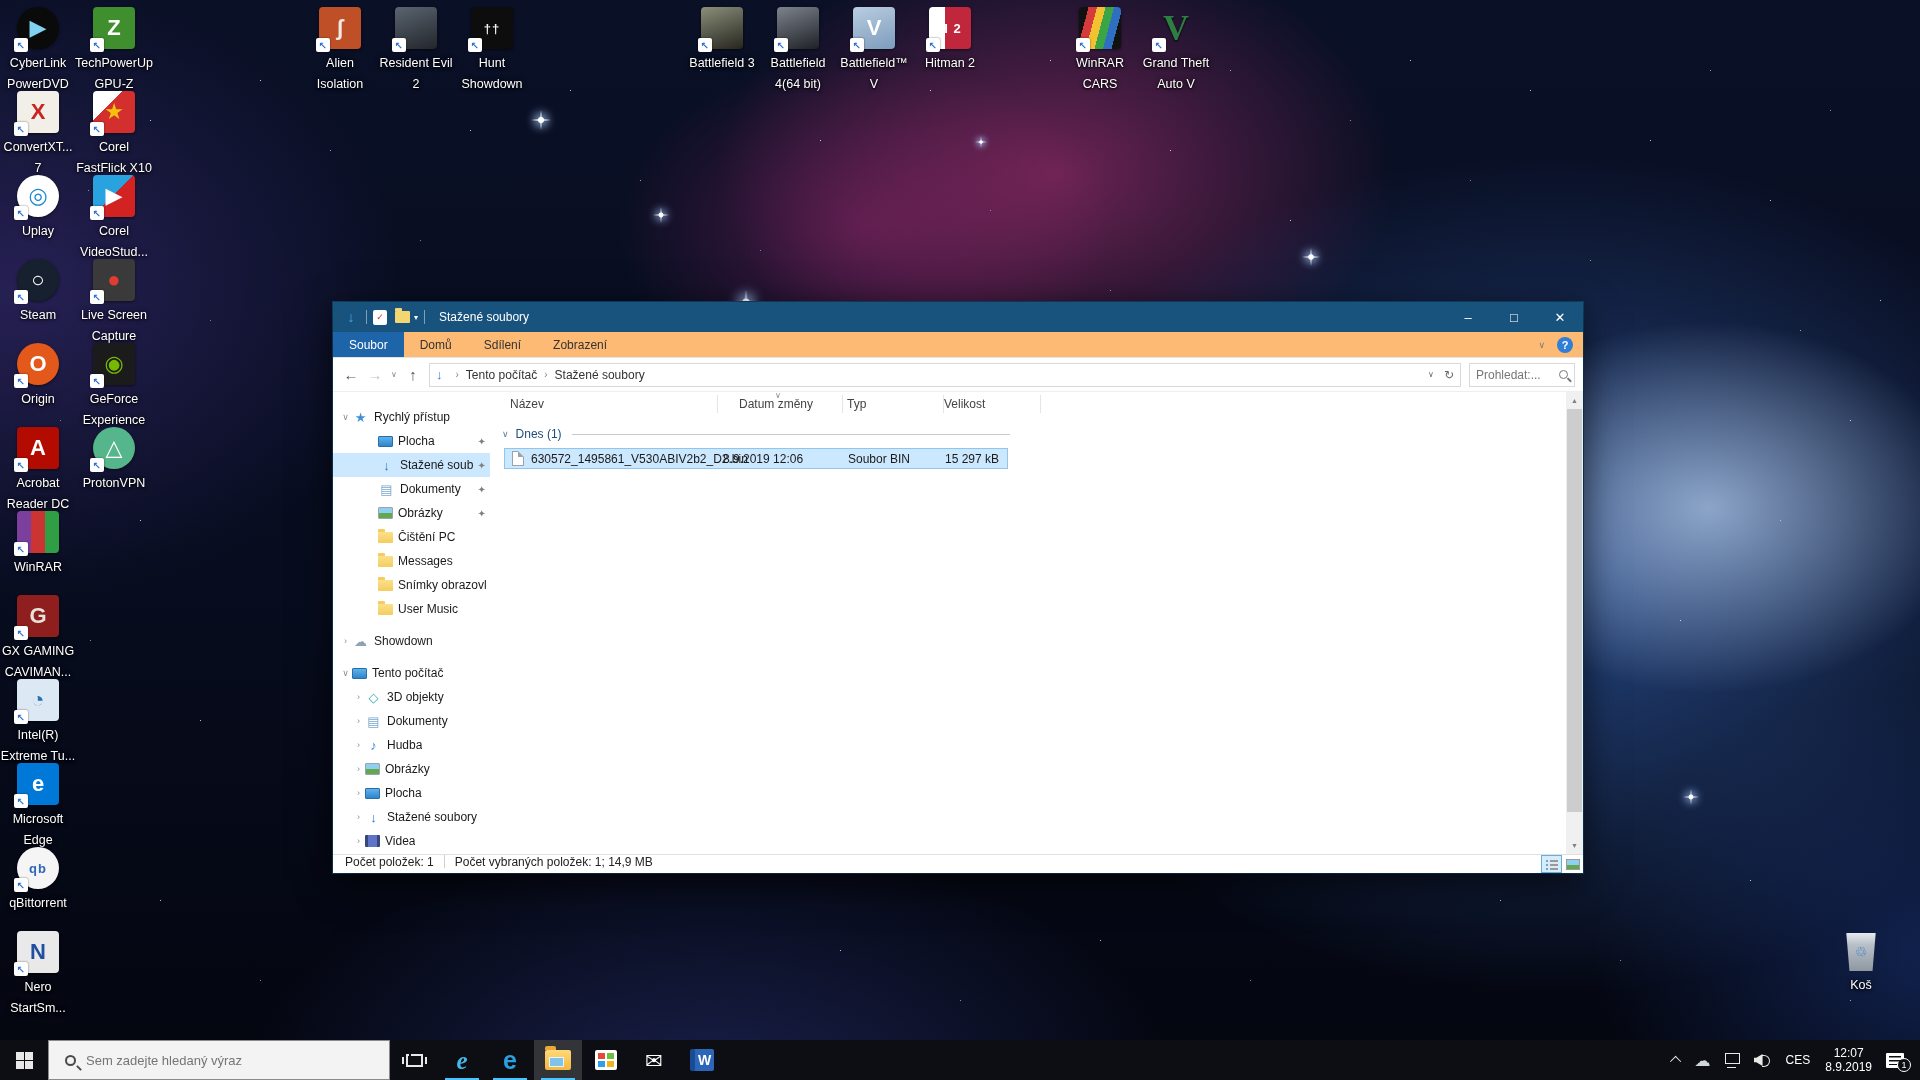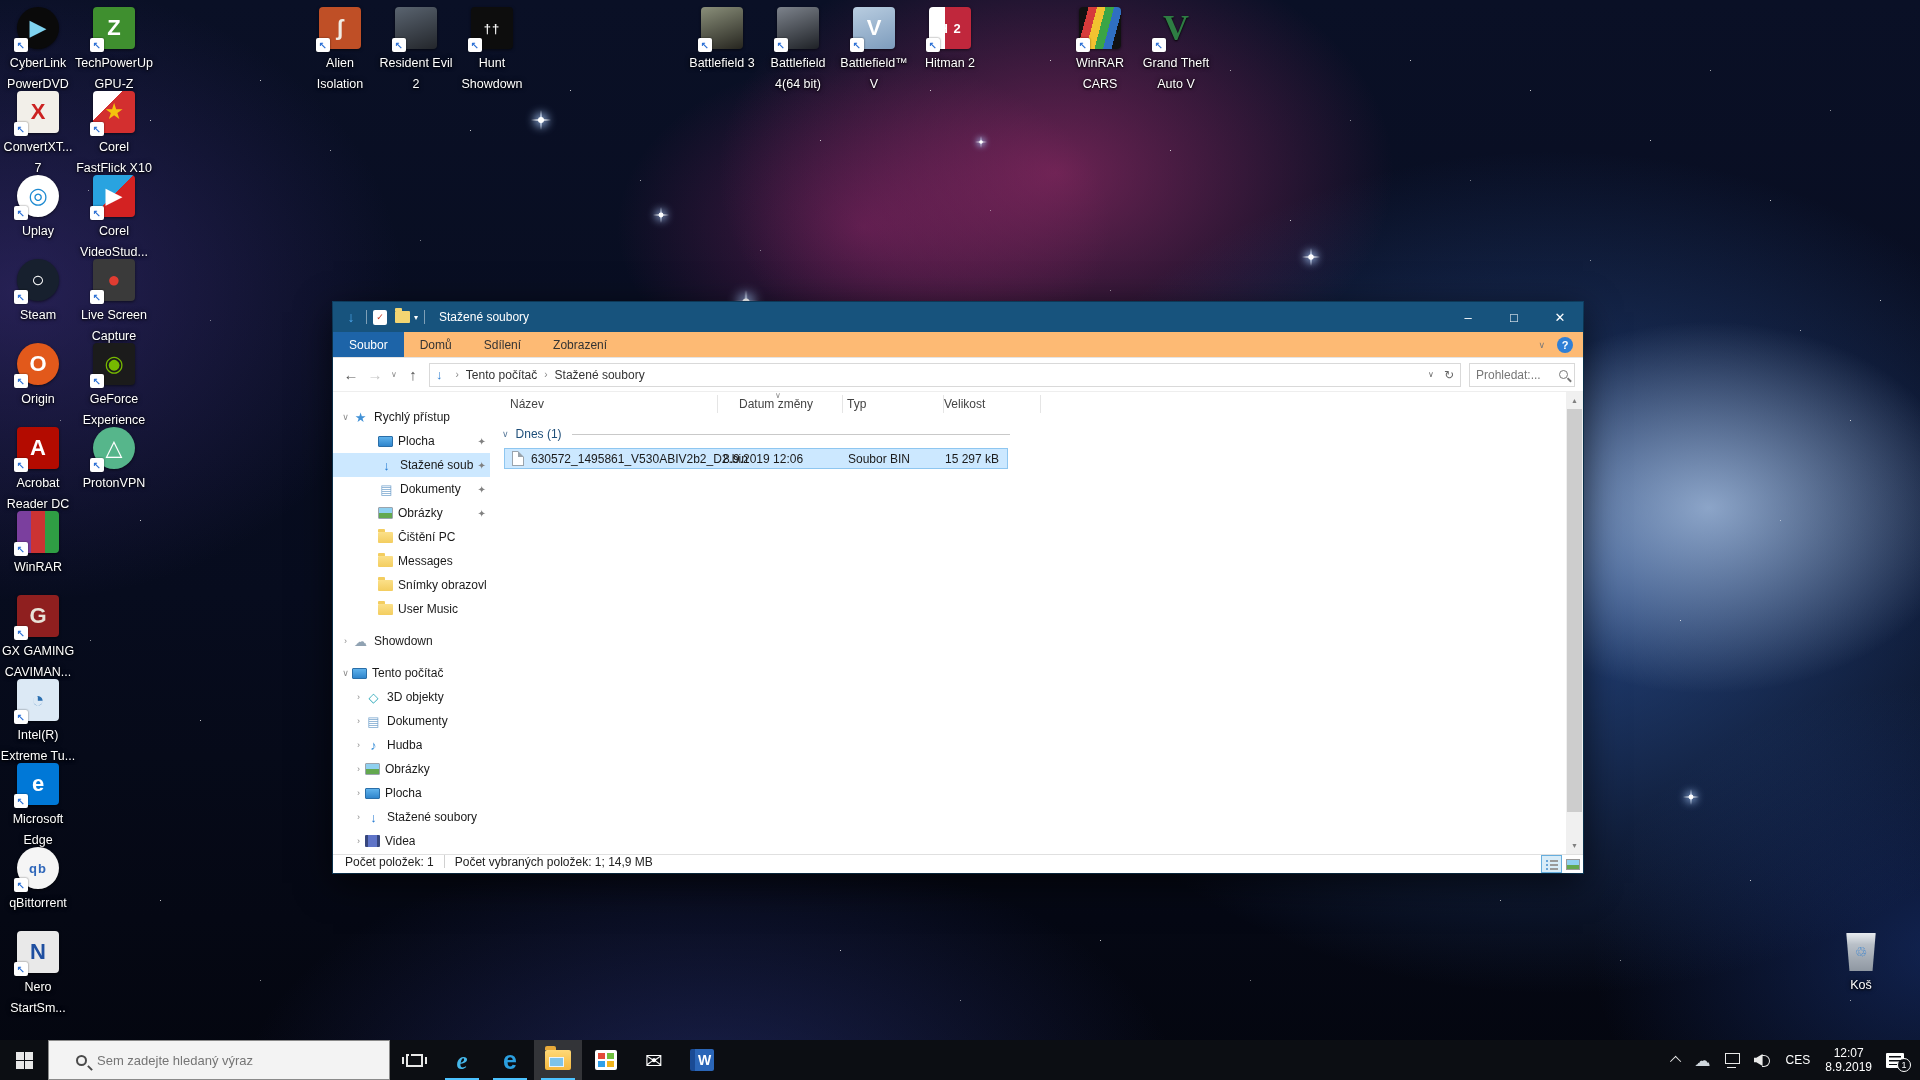--- a/index.html
+++ b/index.html
@@ -147,21 +147,21 @@
       linear-gradient(#68a5d8,#68a5d8) 0 5px/2px 2px no-repeat, linear-gradient(#9a9a9a,#9a9a9a) 4px 5px/8px 2px no-repeat,
       linear-gradient(#68a5d8,#68a5d8) 0 9px/2px 2px no-repeat, linear-gradient(#9a9a9a,#9a9a9a) 4px 9px/8px 2px no-repeat; }
   .vt-thumb { width:14px; height:11px; border:1px solid #9a9a9a; background:linear-gradient(#8fd0f0 55%,#63a84f 55%); }
 
   
   .taskbar { position:absolute; left:0; right:0; bottom:0; height:40px; background:#0c0e13; display:flex; align-items:stretch; z-index:50; }
   .start { width:48px; display:flex; align-items:center; justify-content:center; }
   .winlogo { width:17px; height:17px; background:
       linear-gradient(#e8e8e8,#e8e8e8) 0 0/8px 8px no-repeat, linear-gradient(#e8e8e8,#e8e8e8) 100% 0/8px 8px no-repeat,
       linear-gradient(#e8e8e8,#e8e8e8) 0 100%/8px 8px no-repeat, linear-gradient(#e8e8e8,#e8e8e8) 100% 100%/8px 8px no-repeat; }
-  .tb-search { width:342px; background:#f3f3f3; border:1px solid #8a8a8a; display:flex; align-items:center; padding:0 27px; gap:10px; }
+  .tb-search { width:342px; background:#f3f3f3; border:1px solid #8a8a8a; display:flex; align-items:center; padding:0 16px; gap:10px; }
   .tb-search input { border:none; background:transparent; outline:none; font-size:13px; color:#444; width:100%;
     font-family:"Liberation Sans","DejaVu Sans",sans-serif; }
   .lens-dark { width:11px; height:11px; border:2px solid #4a4a4a; border-radius:50%; position:relative; flex:none; }
   .lens-dark::after { content:""; position:absolute; width:6px; height:2px; background:#4a4a4a; transform:rotate(45deg); left:9px; top:10px; }
   .tb-apps { display:flex; }
   .tb-app { width:48px; position:relative; display:flex; align-items:center; justify-content:center; }
   .tb-app.active { background:rgba(255,255,255,.16); }
   .underline { position:absolute; bottom:0; left:7px; right:7px; height:2px; background:#4cc2ff; }
   .app-glyph { font-size:25px; font-weight:bold; line-height:1; }
   .app-taskview { width:17px; height:13px; border:2px solid #e8e8e8; position:relative; }

